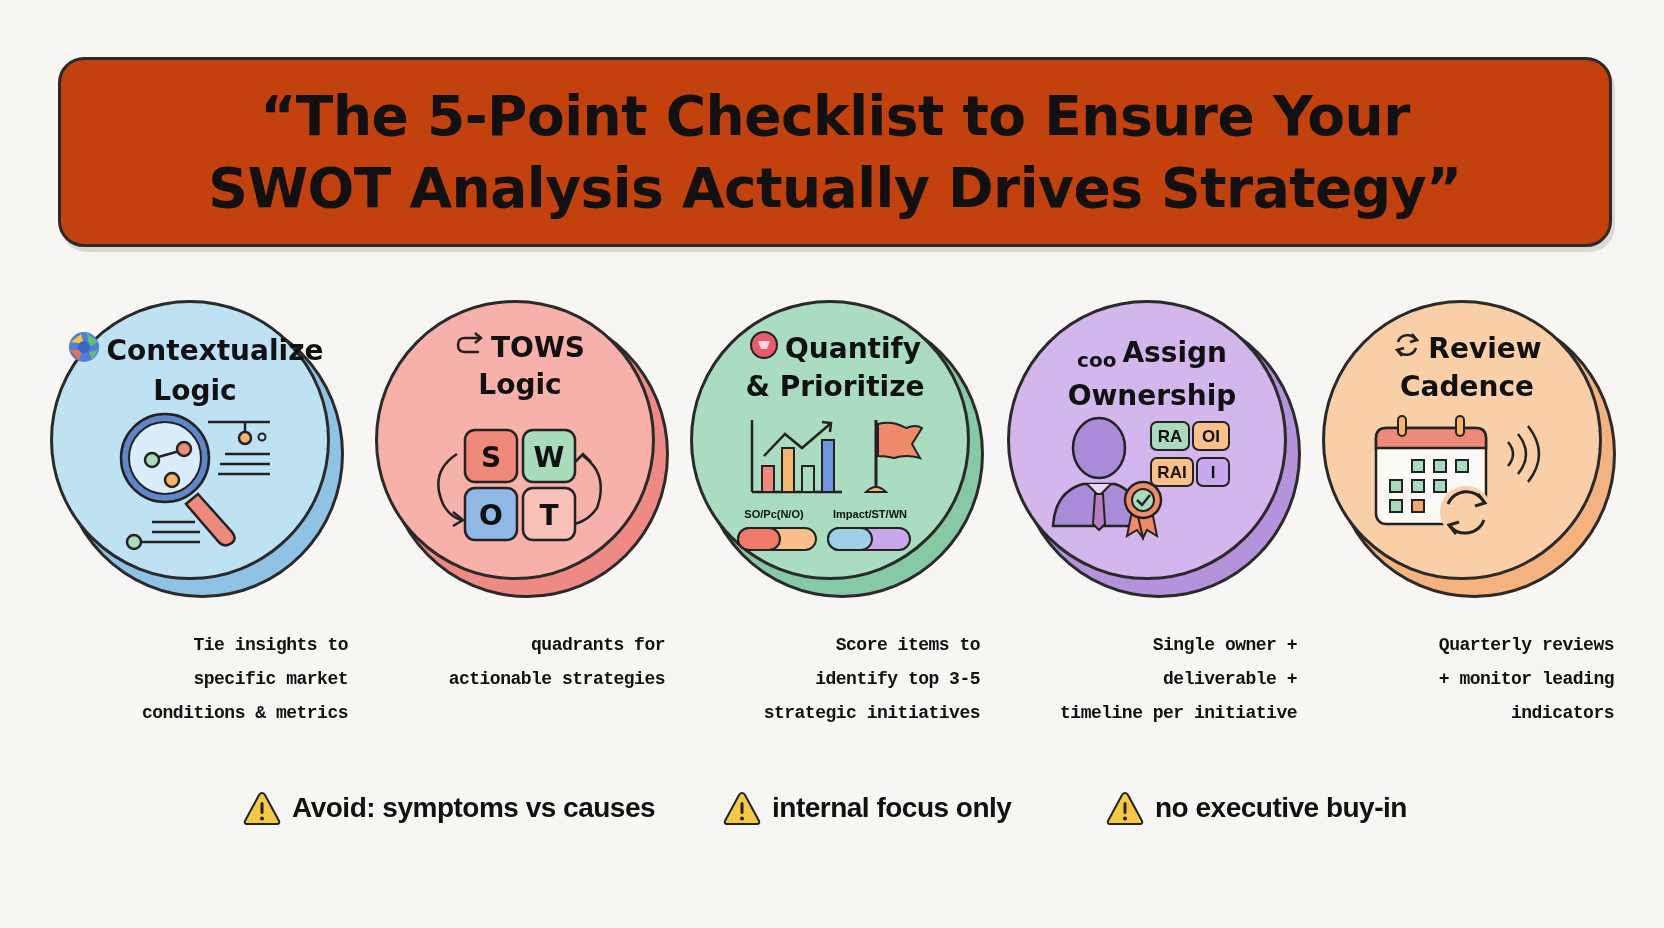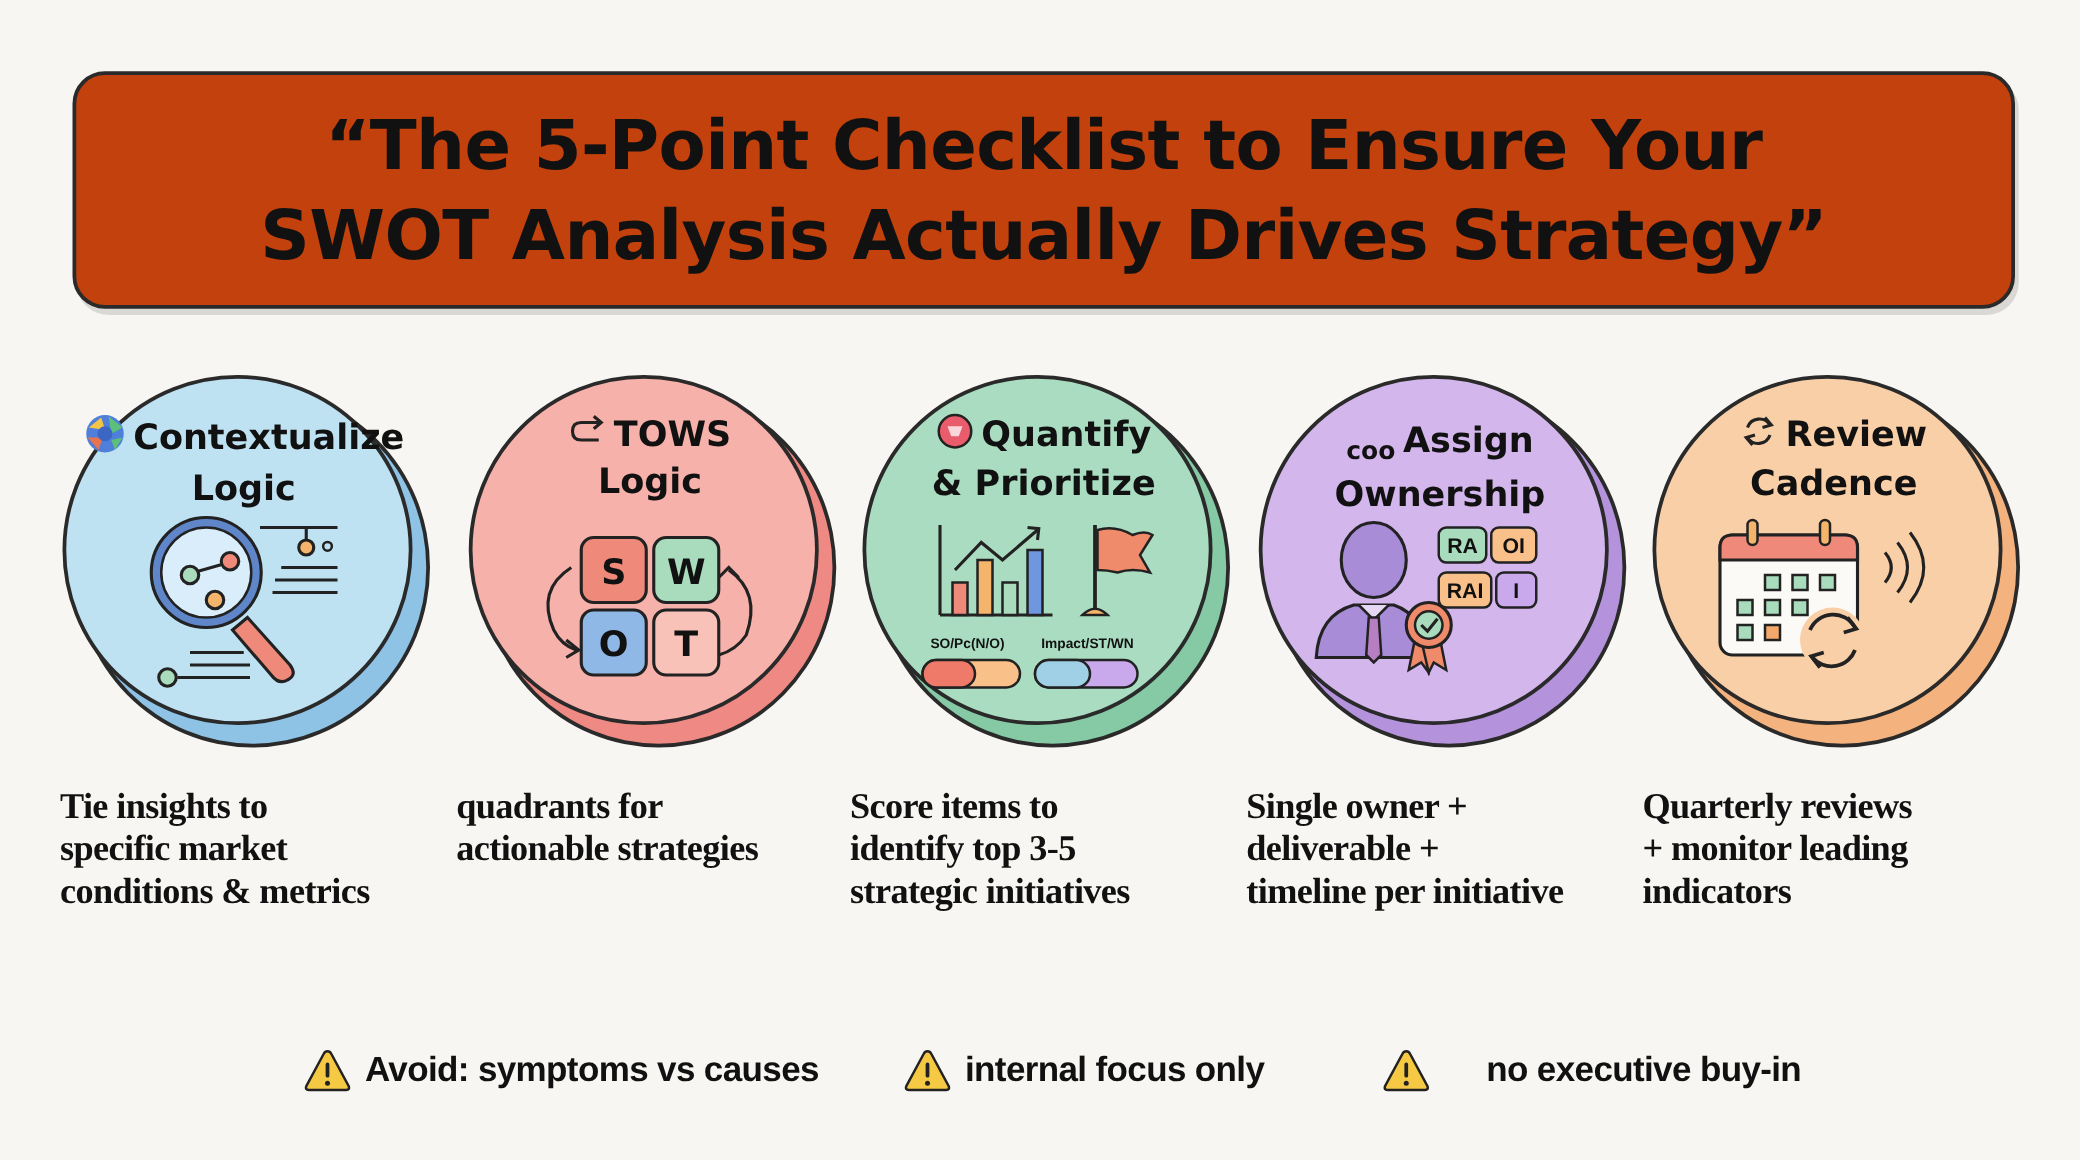--- a/index.html
+++ b/index.html
@@ -5,22 +5,22 @@
   html,body{margin:0;padding:0;}
   body{width:1664px;height:928px;background:#f7f6f2;position:relative;overflow:hidden;font-family:"DejaVu Sans","Liberation Sans",sans-serif;color:#111;}
   .banner{position:absolute;left:58px;top:57px;width:1548px;height:184px;background:#c2410c;border:3px solid #2a2a2a;border-radius:26px;box-shadow:3px 5px 0 rgba(0,0,0,0.12);display:flex;flex-direction:column;align-items:center;justify-content:center;}
   .banner .line{font-weight:bold;font-size:55px;line-height:72px;letter-spacing:-0.5px;white-space:nowrap;}
   .card{position:absolute;top:300px;width:290px;height:290px;}
   .disc-shadow{position:absolute;left:10px;top:10px;width:278px;height:282px;border-radius:50%;border:3px solid #2a2a2a;}
   .disc{position:absolute;left:0;top:0;width:280px;height:280px;border-radius:50%;border:3px solid #2a2a2a;box-sizing:border-box;}
   .card-title{position:absolute;left:0;right:0;top:30px;text-align:center;font-weight:bold;font-size:28px;line-height:36px;white-space:nowrap;}
   .title-icon{display:inline-block;vertical-align:middle;margin-right:6px;}
   .illus{position:absolute;left:40px;top:108px;width:210px;height:150px;}
-  .desc{position:absolute;top:628px;width:300px;text-align:left;font-weight:bold;font-size:29px;line-height:34px;font-family:Liberation Serif, serif;letter-spacing:-0.5px;}
-  .warn-row{position:absolute;top:838px;left:0;width:1468px;height:50px;}
+  .desc{position:absolute;top:628px;width:300px;text-align:right;font-weight:bold;font-size:18px;line-height:34px;font-family:Liberation Mono, monospace;letter-spacing:-0.5px;}
+  .warn-row{position:absolute;top:790px;left:0;width:1468px;height:50px;}
   .warn{position:absolute;top:0;display:flex;align-items:center;font-weight:bold;font-size:28px;font-family:"Liberation Sans",sans-serif;letter-spacing:-0.5px;}
   .warn svg{margin-right:10px;}
 </style>
 </head>
 <body>
 
 <div class="banner">
   <div class="line">“The 5-Point Checklist to Ensure Your</div>
   <div class="line">SWOT Analysis Actually Drives Strategy”</div>
 </div>
@@ -236,21 +236,21 @@
     <span>Avoid: symptoms vs causes</span>
   </div>
   <div class="warn" style="left:722px;">
     <svg width="40" height="36" viewBox="0 0 40 36">
         <path d="M20 3 Q22 3 23 5 L37 31 Q38 34 35 34 L5 34 Q2 34 3 31 L17 5 Q18 3 20 3 Z" fill="#f6c945" stroke="#222" stroke-width="2"></path>
         <rect x="18.5" y="12" width="3" height="12" rx="1.5" fill="#222"></rect>
         <circle cx="20" cy="28.5" r="2" fill="#222"></circle>
       </svg>
     <span>internal focus only</span>
   </div>
-  <div class="warn" style="left:1105px;gap:34px;">
+  <div class="warn" style="left:1105px;">
     <svg width="40" height="36" viewBox="0 0 40 36">
         <path d="M20 3 Q22 3 23 5 L37 31 Q38 34 35 34 L5 34 Q2 34 3 31 L17 5 Q18 3 20 3 Z" fill="#f6c945" stroke="#222" stroke-width="2"></path>
         <rect x="18.5" y="12" width="3" height="12" rx="1.5" fill="#222"></rect>
         <circle cx="20" cy="28.5" r="2" fill="#222"></circle>
       </svg>
     <span>no executive buy-in</span>
   </div>
 </div>
 
 </body></html>

